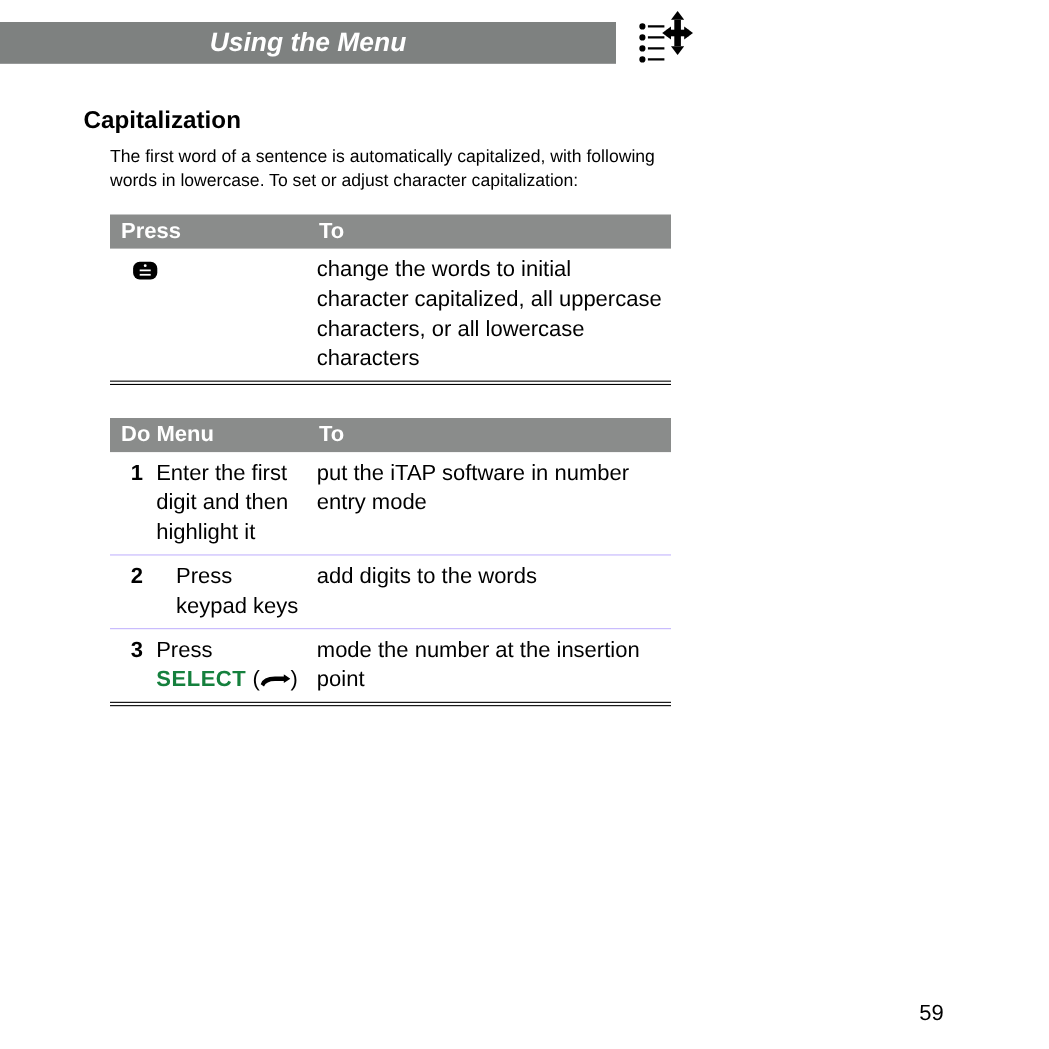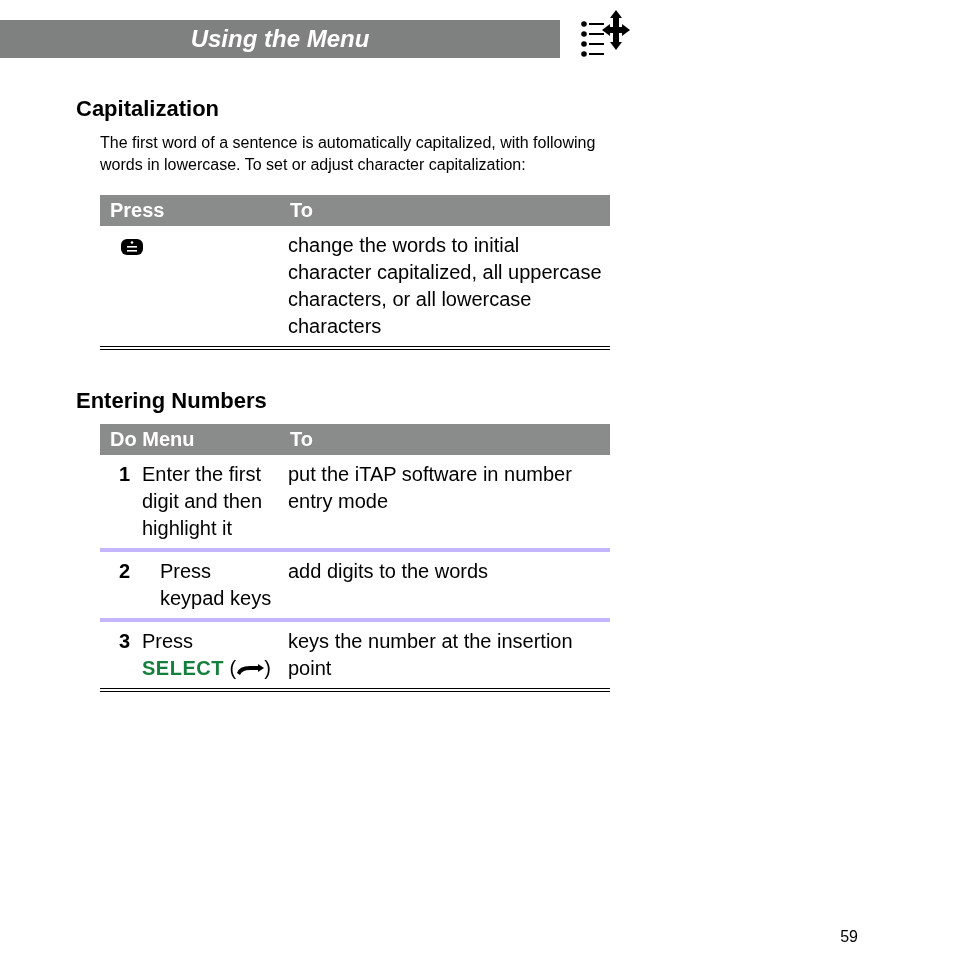--- a/index.html
+++ b/index.html
@@ -24,28 +24,28 @@
 
   h2.section { font-weight: 700; font-size: 22px; margin: 8px 0 10px 0; font-family: "Helvetica Neue", Helvetica, Arial, sans-serif; letter-spacing: 0px; }
   p.body { font-size: 16px; line-height: 1.35; max-width: 520px; margin-bottom: 20px; }
 
   table.mtable { border-collapse: collapse; width: 510px; }
   table.mtable thead th {
     background: #8a8c8b; color: #fff; font-weight: 700; text-align: left;
     padding: 4px 10px; font-size: 20px; font-family: "Helvetica Neue", Helvetica, Arial, sans-serif;
   }
   table.mtable td { padding: 6px 8px; font-size: 20px; vertical-align: top; line-height: 1.35; }
-  table.mtable tbody tr { border-bottom: 4px solid #c4b5fd; }
+  table.mtable tbody tr { border-bottom: 1px solid #c4b5fd; }
   table.mtable { border-bottom: 4px double #000; }
   .col-step { width: 26px; font-weight: 700; text-align: right; padding-right: 4px; }
   .softkey { font-family: "Helvetica Neue", Helvetica, Arial, sans-serif; letter-spacing: 0.5px; color: #15803d; font-weight: 600; }
 
   .menu-key-icon { display:inline-block; vertical-align: middle; }
 
-  .page-num { position: absolute; right: 96px; bottom: 8px; font-size: 16px; }
+  .page-num { position: absolute; right: 96px; bottom: 21px; font-size: 20px; }
 
   .spacer { height: 30px; }
 </style>
 </head>
 <body>
 
 <div class="header-wrap">
   <div class="header-bar">Using the Menu</div>
   <svg class="header-icon" viewBox="0 0 54 48">
     <g stroke="#000" stroke-width="2" fill="none">
@@ -97,21 +97,20 @@
             </svg>
           </td>
           <td>change the words to initial character capitalized, all uppercase characters, or all lowercase characters</td>
         </tr>
       </tbody>
     </table>
   </div>
 
   <div class="spacer"></div>
 
-  <h2 class="section">Entering Numbers</h2>
   <div class="inner">
 
     <table class="mtable">
       <colgroup>
           <col style="width:180px">
           <col>
         </colgroup>
       <thead>
         <tr>
           <th>Do Menu</th>
@@ -143,21 +142,21 @@
               <div class="col-step">3</div>
               <div style="flex:1; padding-left:8px;">
                 <span>Press</span>
                 <span class="softkey">SELECT</span>
                 <span>(</span><svg width="28" height="12" viewBox="0 0 28 12" style="vertical-align:-1px;">
                     <path d="M1 9 Q 3 2 14 2 L 22 2 L 22 0 L 28 4 L 22 8 L 22 6 L 14 6 Q 6 6 4 11 Z" fill="#000"></path>
                   </svg><span>)</span>
               </div>
             </div>
           </td>
-          <td>keys the number at the insertion point</td>
+          <td>mode the number at the insertion point</td>
         </tr>
       </tbody>
     </table>
   </div>
 
 </div>
 
 <div class="page-num">59</div>
 
 </body></html>

